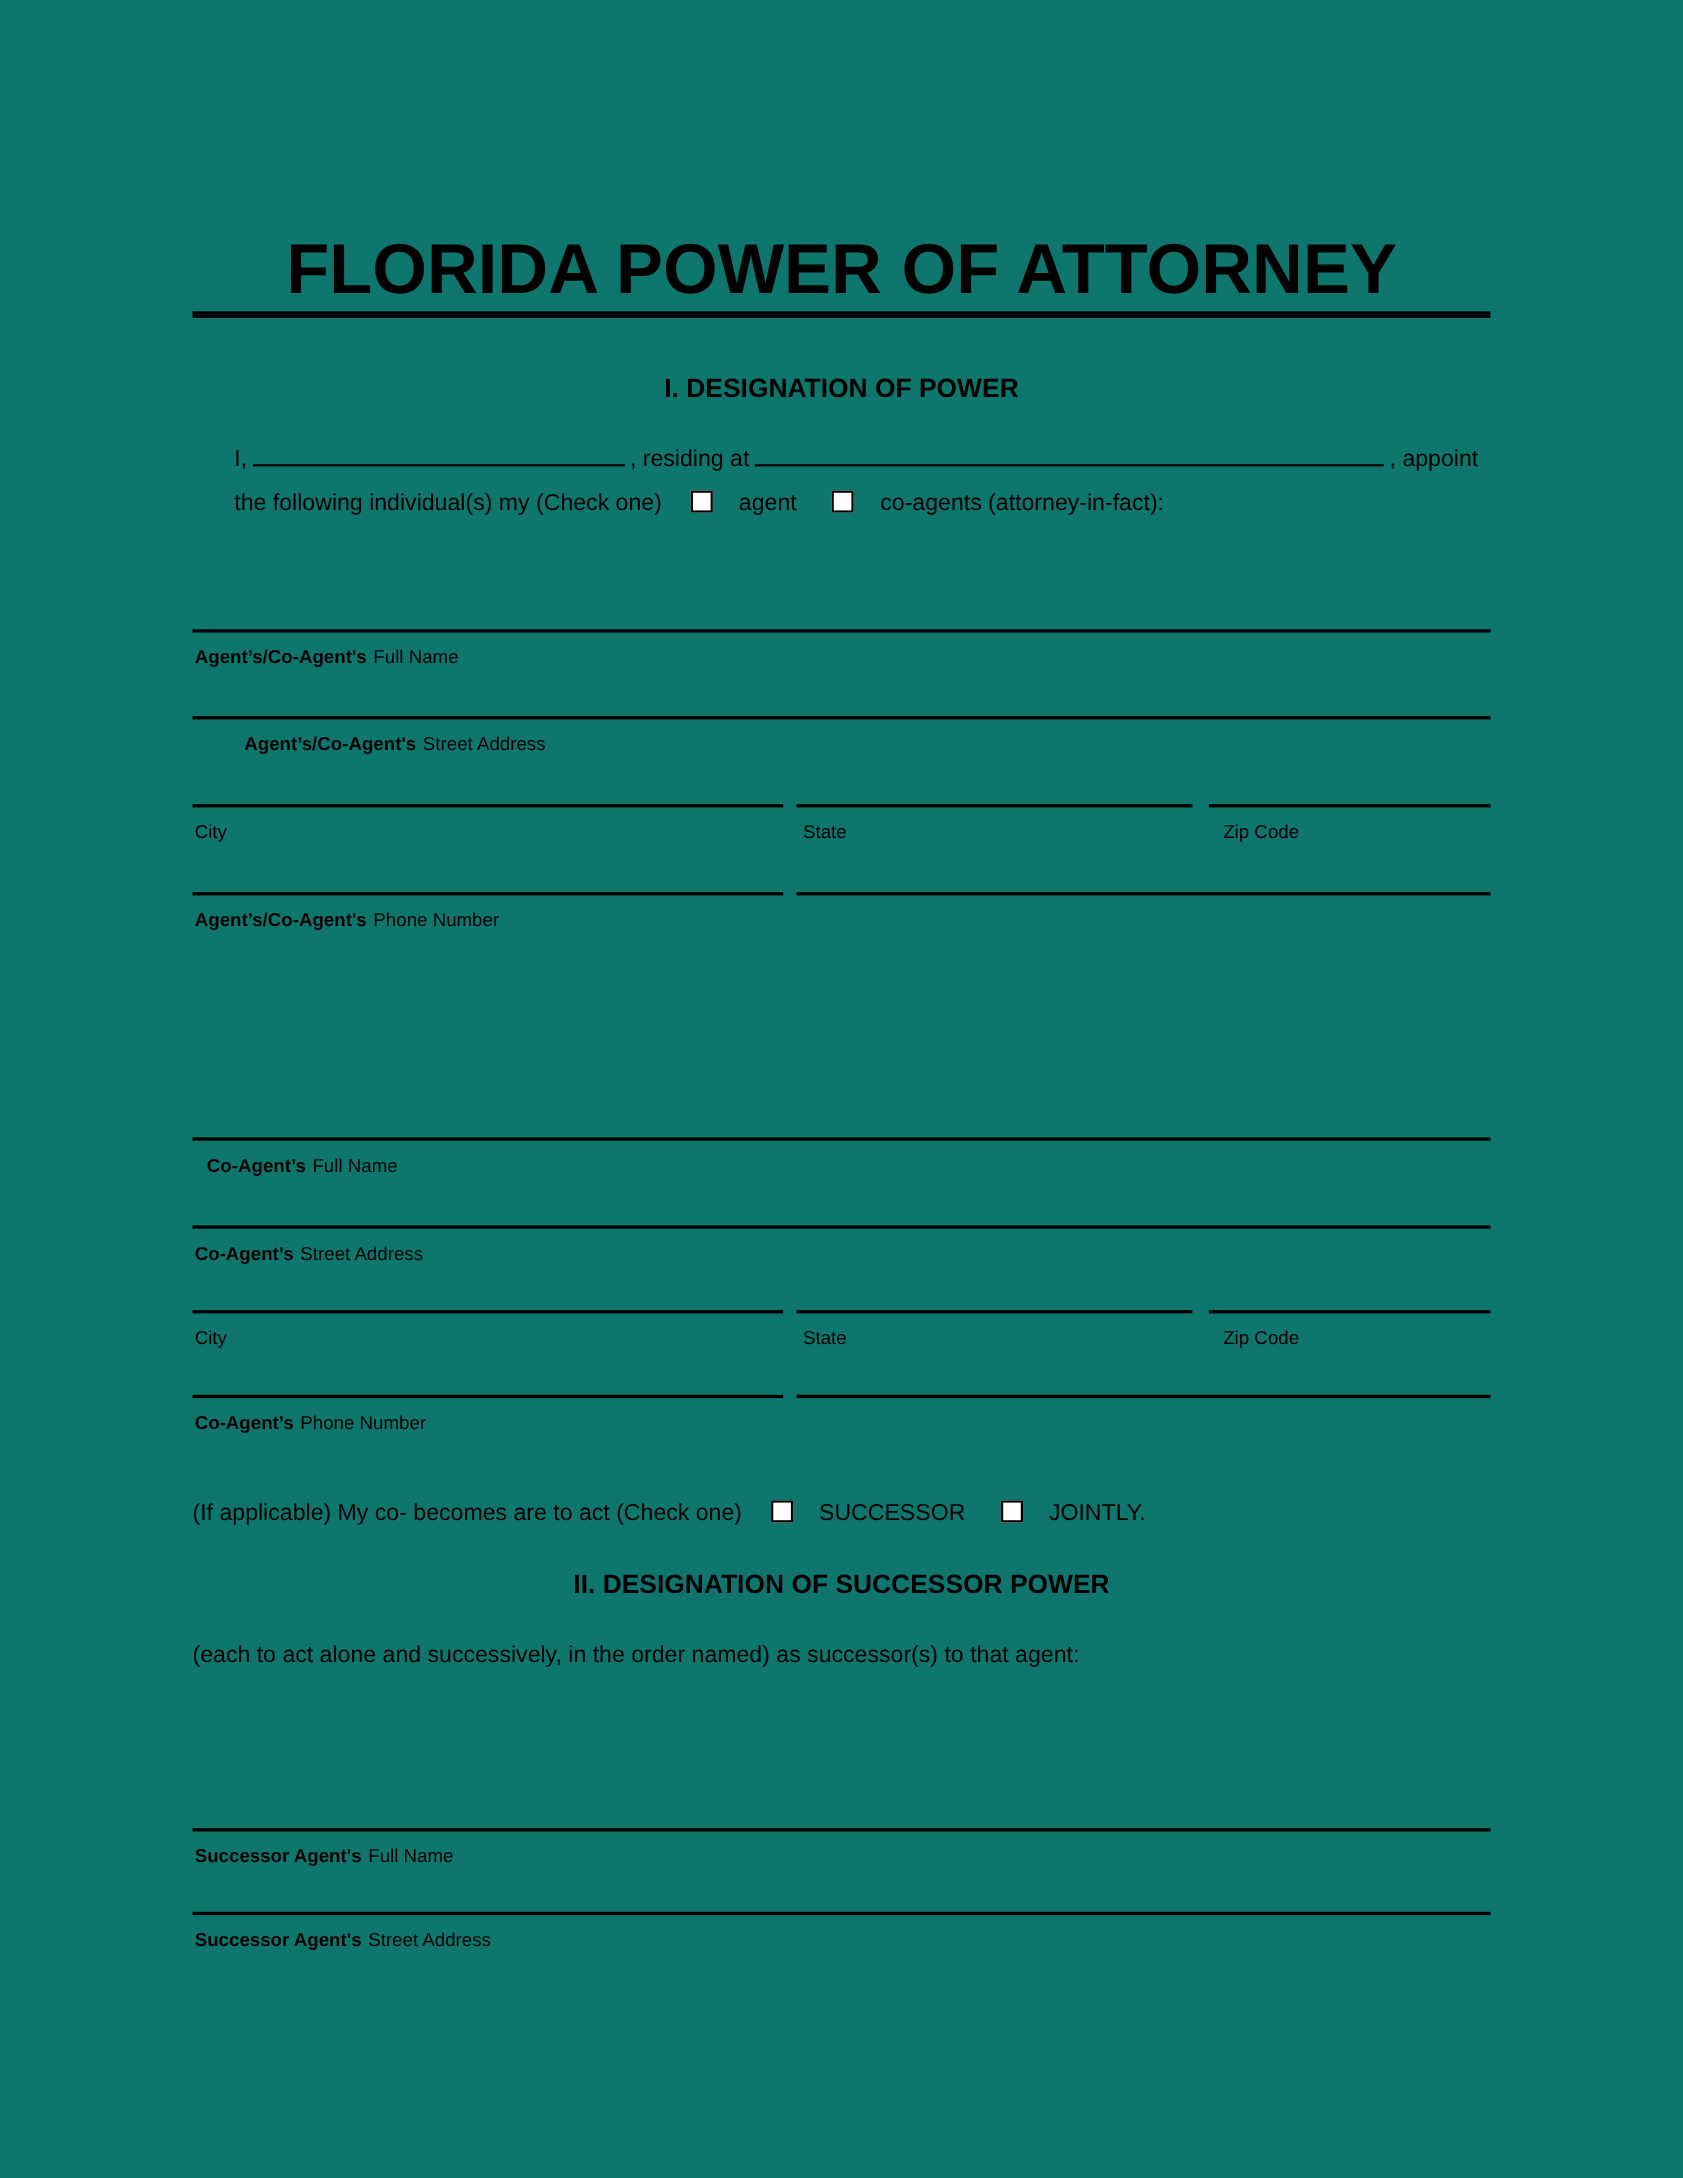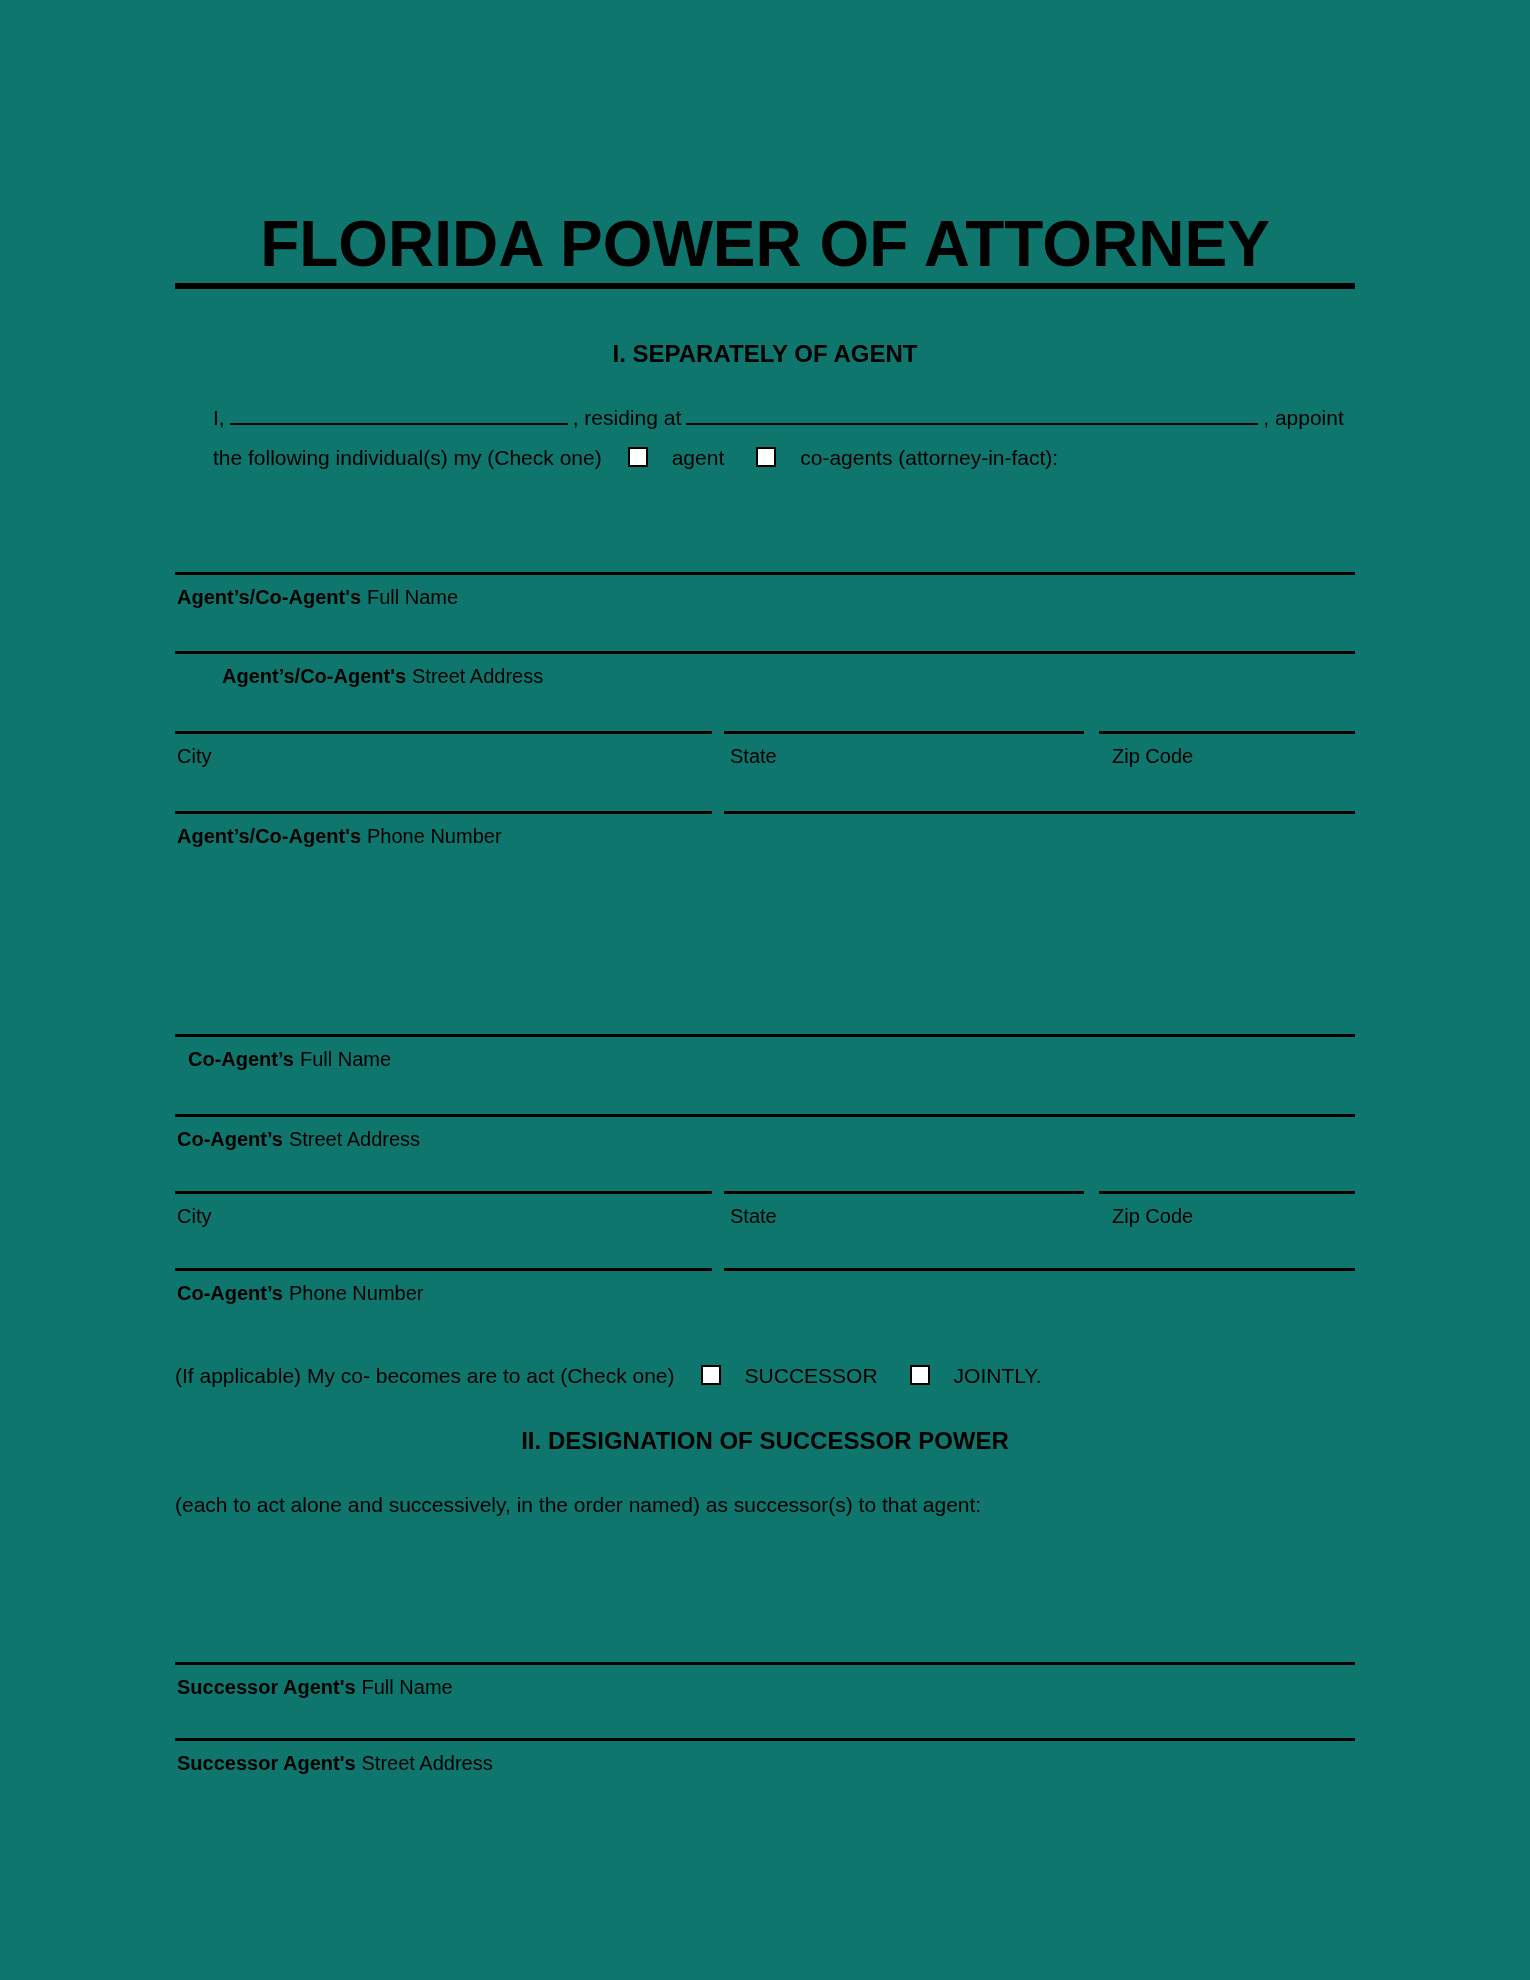--- a/index.html
+++ b/index.html
@@ -48,33 +48,33 @@
   .checkbox {
     display: inline-block; width: 20px; height: 20px;
     border: 2px solid #000; background: #fff;
     vertical-align: -2px;
   }
   .cb-a { margin-left: 26px; margin-right: 24px; }
   .cb-b { margin-left: 32px; margin-right: 24px; }
 
   .writeline { background: #000; height: 3px; }
 
-  .field-label { font-size: 20px; line-height: 27px; white-space: nowrap; }
+  .field-label { font-size: 17px; line-height: 27px; white-space: nowrap; }
   .field-label .bold { font-weight: bold; }
   .field-label .rest { margin-left: 6px; }
 </style>
 </head>
 <body>
 
 <div class="page">
 
   <div class="abs title">FLORIDA POWER OF ATTORNEY</div>
   <div class="abs double-rule"></div>
 
-  <div class="abs section-heading">I. SEPARATELY OF AGENT</div>
+  <div class="abs section-heading">I. DESIGNATION OF POWER</div>
 
   <div class="abs body-text para1">
     <div><span>I,</span><span class="blank blank-name"></span><span>, residing at</span><span class="blank blank-address"></span><span>, appoint</span></div>
     <div><span>the following individual(s) my (Check one)</span><span class="checkbox cb-a"></span><span>agent</span><span class="checkbox cb-b"></span><span>co-agents (attorney-in-fact):</span></div>
   </div>
 
   <div class="abs writeline" style="left:175px; top:572px; width:1180px;"></div>
   <div class="abs field-label" style="left:177px; top:584px;"><span class="bold">Agent’s/Co-Agent's</span><span class="rest">Full Name</span></div>
 
   <div class="abs writeline" style="left:175px; top:651px; width:1180px;"></div>

